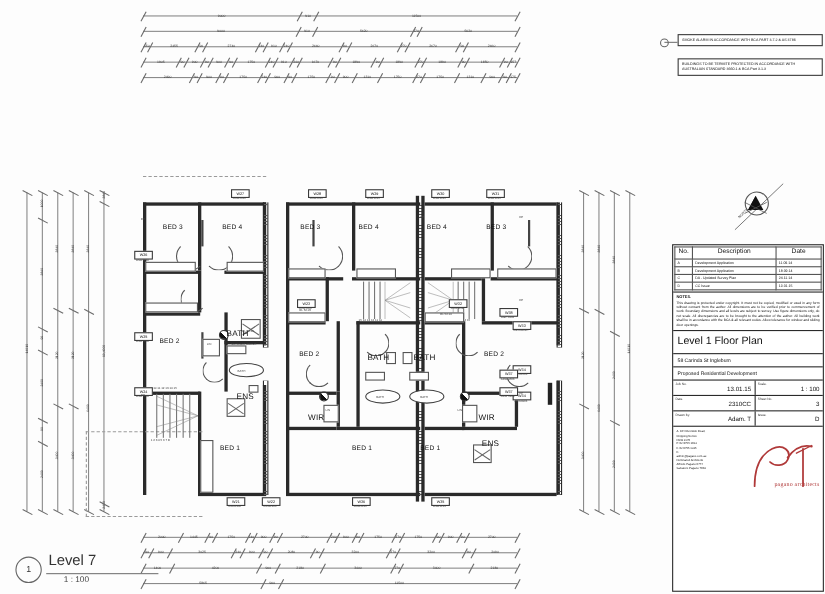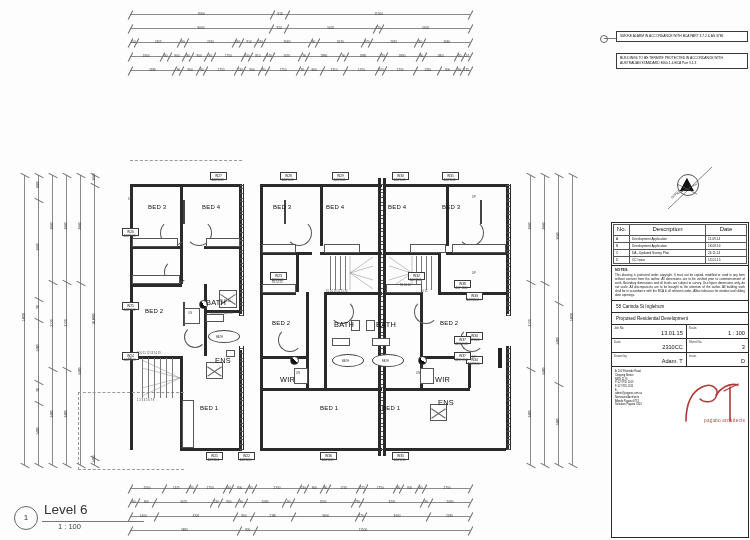--- a/index.html
+++ b/index.html
@@ -754,21 +754,21 @@
         <div class="tiny" style="left: 352px; top: 112px;">DP</div>
         <div class="tiny" style="left: 352px; top: 196px;">DP</div>
         <div class="tiny" style="left: 68px; top: 152px;">LIN</div>
         <div class="tiny" style="left: 176px; top: 212px;">LIN</div>
         <div class="tiny" style="left: 296px; top: 212px;">LIN</div>
       </div>
   </div>
 
   <div id="lvl">
     <div class="circ">1</div>
-    <div class="t">Level 6</div>
+    <div class="t">Level 7</div>
     <div class="u"></div>
     <div class="s">1 : 100</div>
   </div>
 
   <div id="tb">
 
     <div class="sec" style="padding:1px;">
       <table class="revtab">
         <thead>
           <tr>
@@ -800,20 +800,23 @@
             </tr>
           </tbody>
       </table>
     </div>
 
     <div class="sec" style="padding:2px 3px 3px 3px;">
       <div class="notes-h">NOTES.</div>
       <div class="notes-b">This drawing is protected under copyright. It must not be copied, modified or used in any form without consent from the author. All dimensions are to be verified prior to commencement of work. Boundary dimensions and all levels are subject to survey. Use figure dimensions only, do not scale. All discrepancies are to be brought to the attention of the author. All building work shall be in accordance with the BCA &amp; all relevant codes. Allow tolerance for window and sliding door openings.</div>
     </div>
 
+    <div class="sec">
+      <div class="tbtitle">Level 1 Floor Plan</div>
+    </div>
 
     <div class="sec">
       <div class="tbline">58 Carinda St Inglebum</div>
     </div>
 
     <div class="sec">
       <div class="tbline">Proposed Residential Development</div>
     </div>
 
     <div class="sec grid2">

